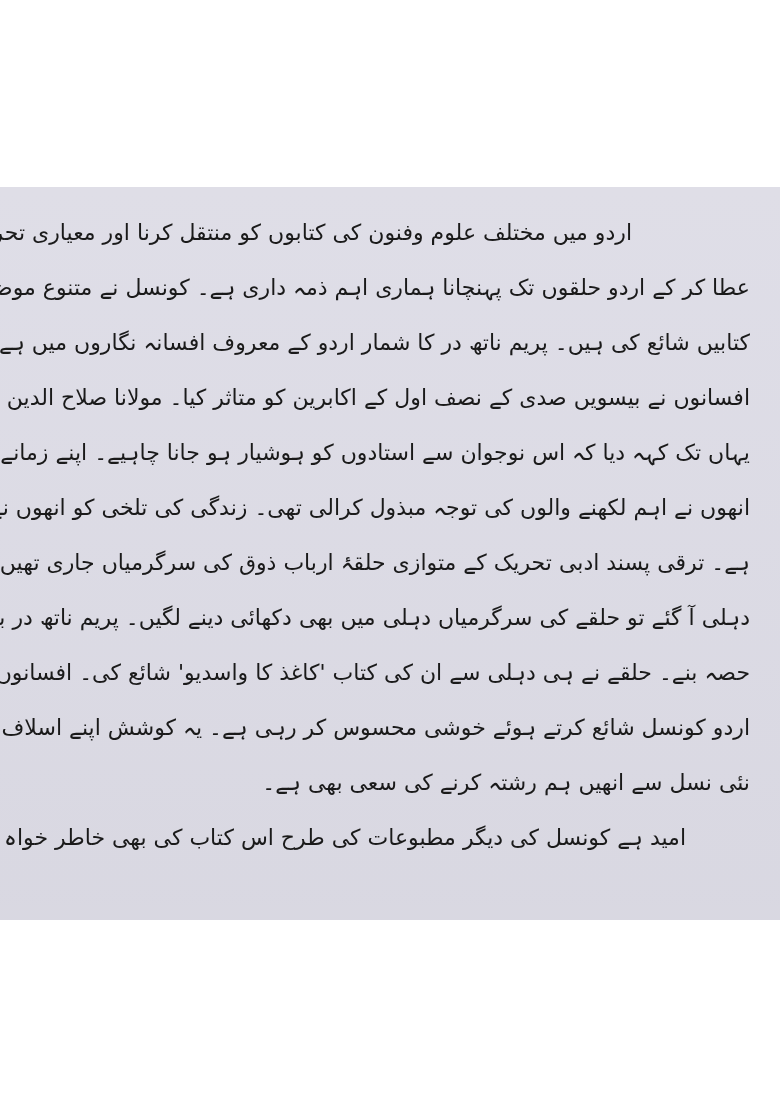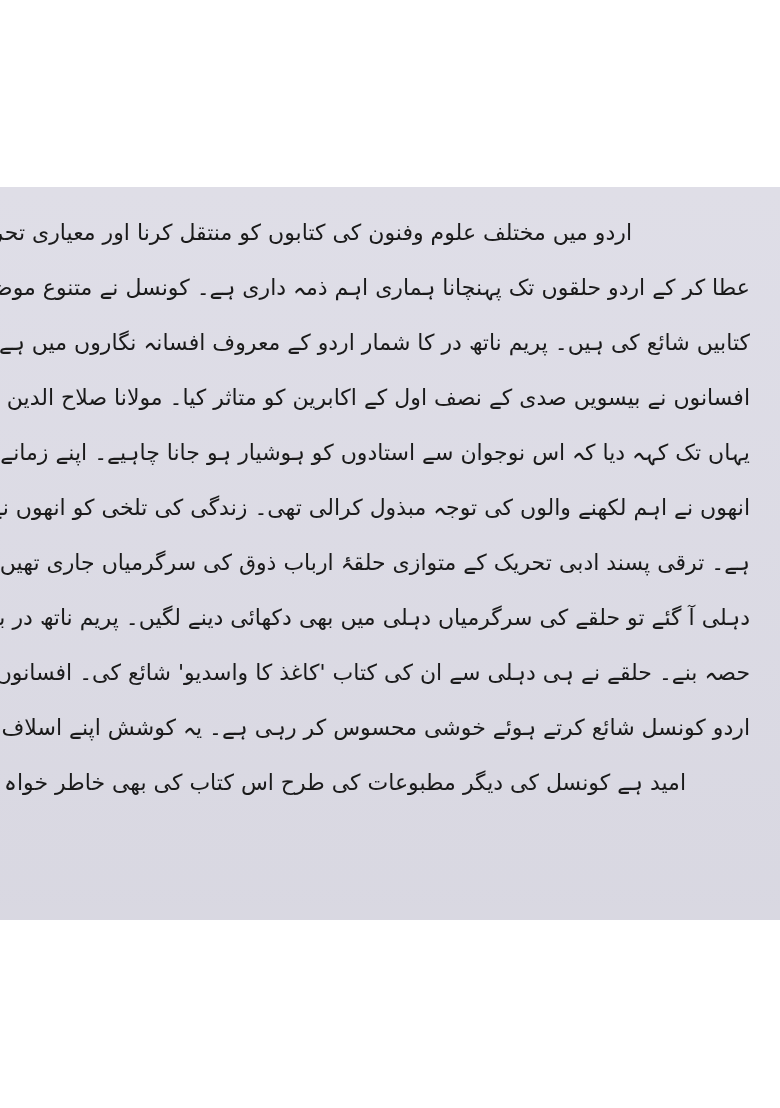--- a/index.html
+++ b/index.html
@@ -59,15 +59,16 @@
     <div class="line first">اردو میں مختلف علوم وفنون کی کتابوں کو منتقل کرنا اور معیاری تحریروں کو یکی روشنائی</div>
     <div class="line">عطا کر کے اردو حلقوں تک پہنچانا ہماری اہم ذمہ داری ہے۔ کونسل نے متنوع موضوعات پر کافی</div>
     <div class="line">کتابیں شائع کی ہیں۔ پریم ناتھ در کا شمار اردو کے معروف افسانہ نگاروں میں ہے۔ ان کے</div>
     <div class="line">افسانوں نے بیسویں صدی کے نصف اول کے اکابرین کو متاثر کیا۔ مولانا صلاح الدین احمد نے تو</div>
     <div class="line">یہاں تک کہہ دیا کہ اس نوجوان سے استادوں کو ہوشیار ہو جانا چاہیے۔ اپنے زمانے میں بہت جلد</div>
     <div class="line">انھوں نے اہم لکھنے والوں کی توجہ مبذول کرالی تھی۔ زندگی کی تلخی کو انھوں نے تخلیق کا جوہر بنا دیا</div>
     <div class="line">ہے۔ ترقی پسند ادبی تحریک کے متوازی حلقۂ ارباب ذوق کی سرگرمیاں جاری تھیں۔ میرا جی جب</div>
     <div class="line">دہلی آ گئے تو حلقے کی سرگرمیاں دہلی میں بھی دکھائی دینے لگیں۔ پریم ناتھ در بھی ان سرگرمیوں کا</div>
     <div class="line">حصہ بنے۔ حلقے نے ہی دہلی سے ان کی کتاب 'کاغذ کا واسدیو' شائع کی۔ افسانوں کا وہی مجموعہ</div>
     <div class="line">اردو کونسل شائع کرتے ہوئے خوشی محسوس کر رہی ہے۔ یہ کوشش اپنے اسلاف کا اعتراف ہی نہیں،</div>
+    <div class="line last-of-para">نئی نسل سے انھیں ہم رشتہ کرنے کی سعی بھی ہے۔</div>
     <div class="line final">امید ہے کونسل کی دیگر مطبوعات کی طرح اس کتاب کی بھی خاطر خواہ پذیرائی ہوگی۔</div>
   </div>
 </div>
 
 </body></html>

